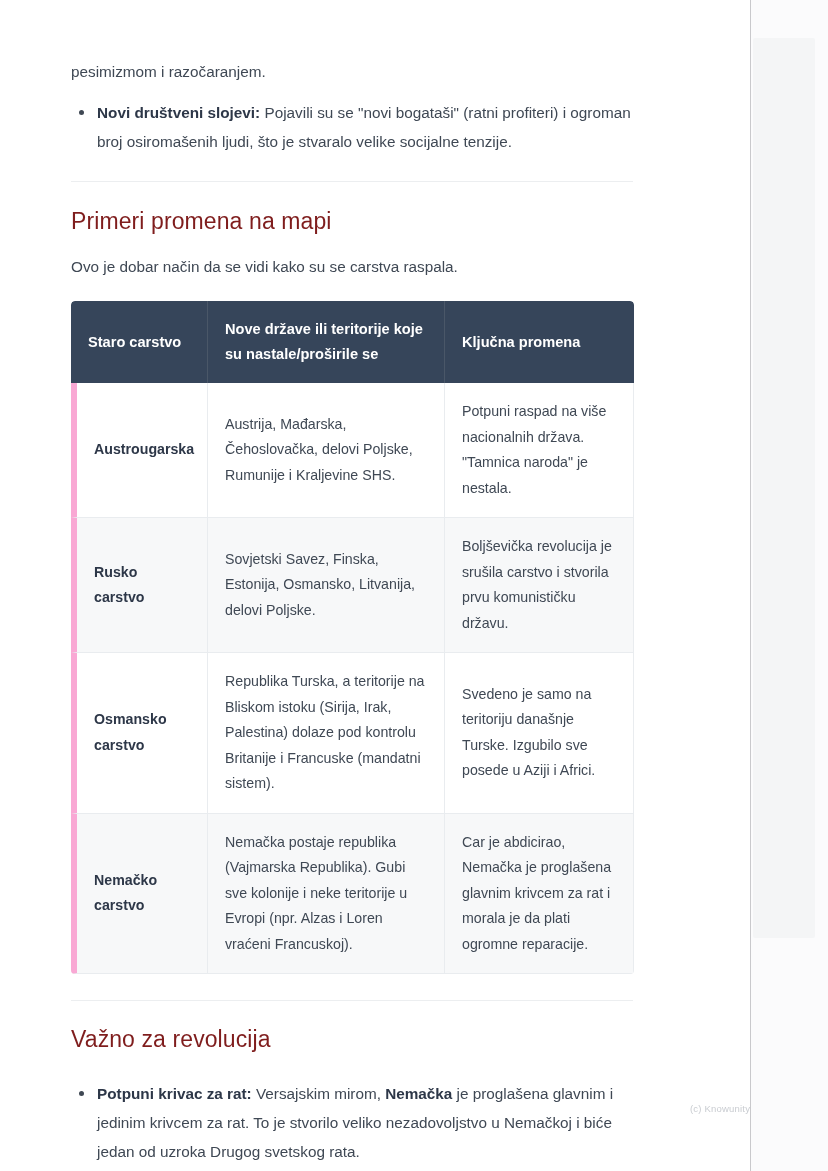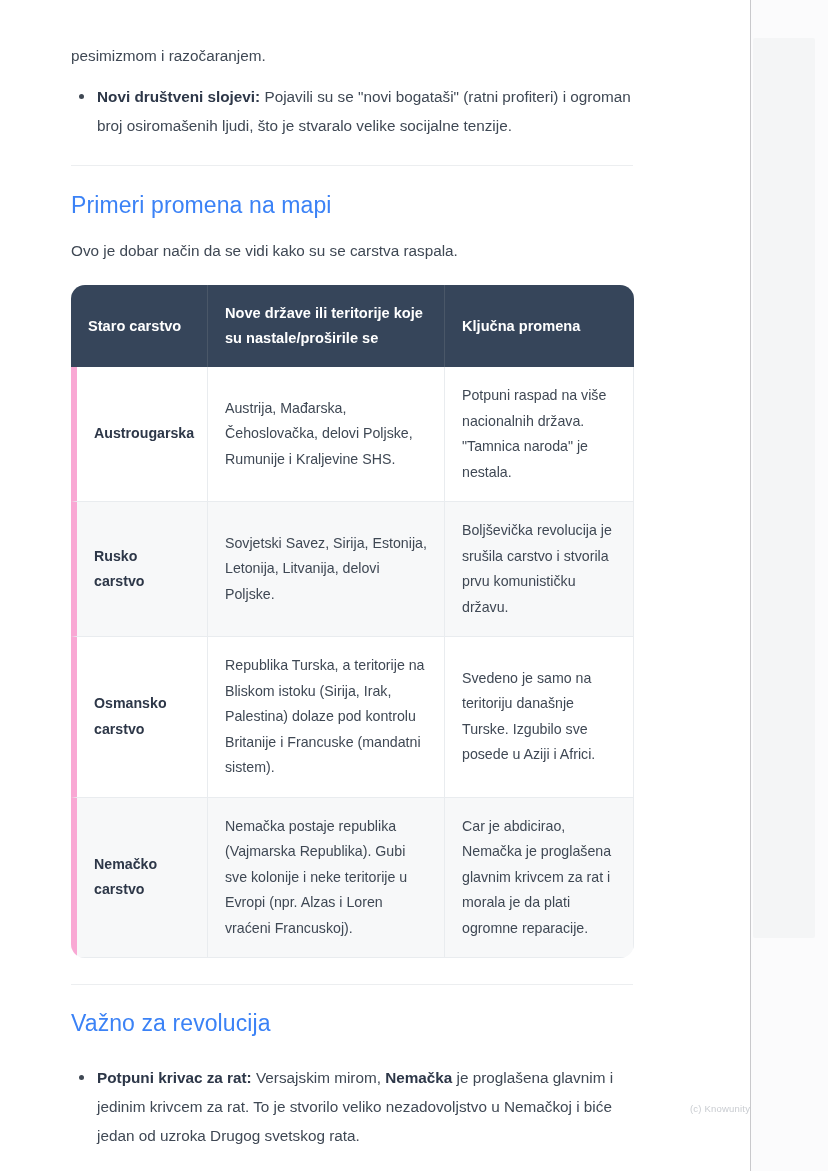--- a/index.html
+++ b/index.html
@@ -42,21 +42,21 @@
     top: 0;
     left: 0;
     width: 750px;
     height: 1171px;
     background: #ffffff;
     box-sizing: border-box;
   }
   #doc {
     position: absolute;
     left: 71px;
-    top: 0;
+    top: 16px;
     width: 563px;
   }
 
   .para {
     font-size: 15.3px;
     line-height: 29px;
     color: #3f4854;
     margin: 0;
   }
   .para-top {
@@ -94,34 +94,34 @@
   hr.rule {
     border: 0;
     border-top: 1px solid #eceef0;
     margin: 0;
     width: 562px;
   }
 
   h2.section-title {
     font-size: 23px;
     font-weight: normal;
-    color: #3b82f6;
+    color: #7f1d1d;
     margin: 0;
     letter-spacing: 0.1px;
   }
 
   
   table.data-table {
     border-collapse: separate;
     border-spacing: 0;
     width: 563px;
     table-layout: fixed;
     font-size: 14.2px;
     overflow: hidden;
-    border-radius: 14px;
+    border-radius: 4px;
   }
   table.data-table thead th {
     background: #36455a;
     color: #ffffff;
     font-size: 14.6px;
     font-weight: bold;
     text-align: left;
     vertical-align: middle;
     padding: 16px 17px;
     line-height: 25px;
@@ -205,21 +205,21 @@
         </tr>
       </thead>
       <tbody>
         <tr class="odd">
           <td>Austrougarska</td>
           <td>Austrija, Mađarska, Čehoslovačka, delovi Poljske, Rumunije i Kraljevine SHS.</td>
           <td>Potpuni raspad na više nacionalnih država. "Tamnica naroda" je nestala.</td>
         </tr>
         <tr class="even">
           <td>Rusko carstvo</td>
-          <td>Sovjetski Savez, Sirija, Estonija, Letonija, Litvanija, delovi Poljske.</td>
+          <td>Sovjetski Savez, Finska, Estonija, Osmansko, Litvanija, delovi Poljske.</td>
           <td>Boljševička revolucija je srušila carstvo i stvorila prvu komunističku državu.</td>
         </tr>
         <tr class="odd">
           <td>Osmansko carstvo</td>
           <td>Republika Turska, a teritorije na Bliskom istoku (Sirija, Irak, Palestina) dolaze pod kontrolu Britanije i Francuske (mandatni sistem).</td>
           <td>Svedeno je samo na teritoriju današnje Turske. Izgubilo sve posede u Aziji i Africi.</td>
         </tr>
         <tr class="even">
           <td>Nemačko carstvo</td>
           <td>Nemačka postaje republika (Vajmarska Republika). Gubi sve kolonije i neke teritorije u Evropi (npr. Alzas i Loren vraćeni Francuskoj).</td>

